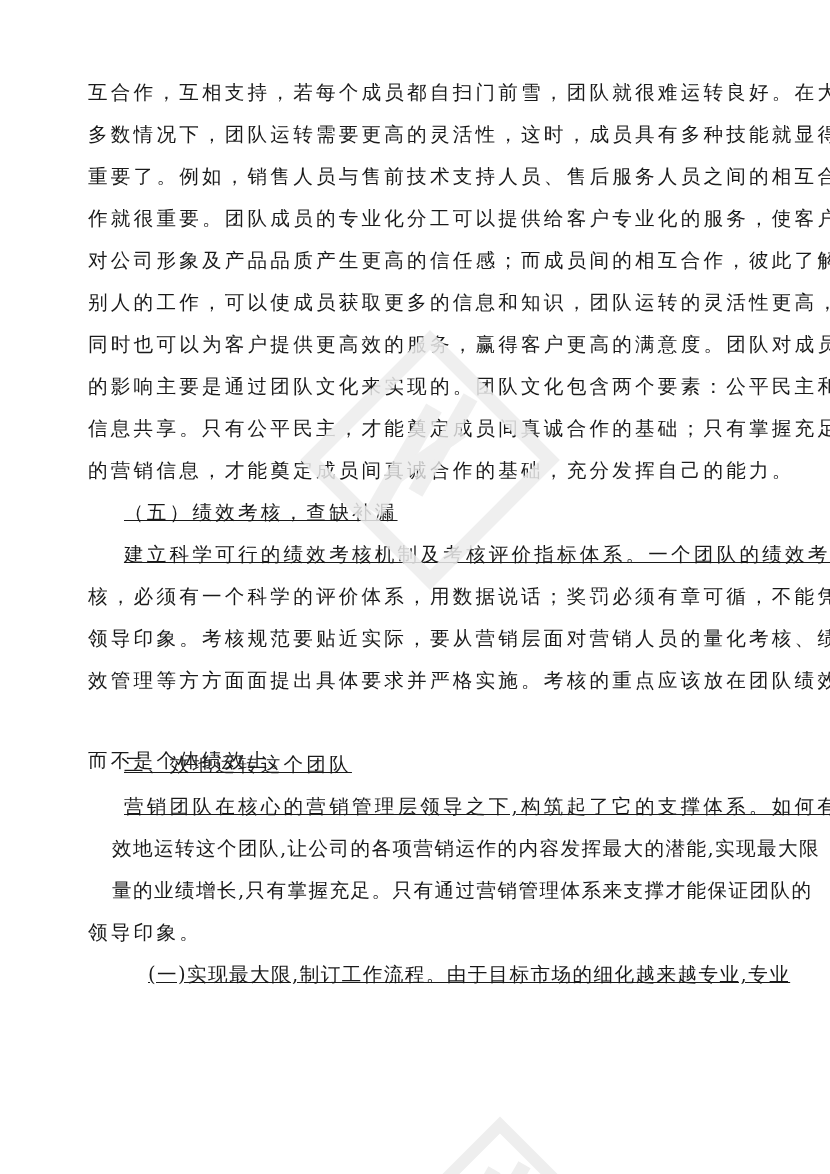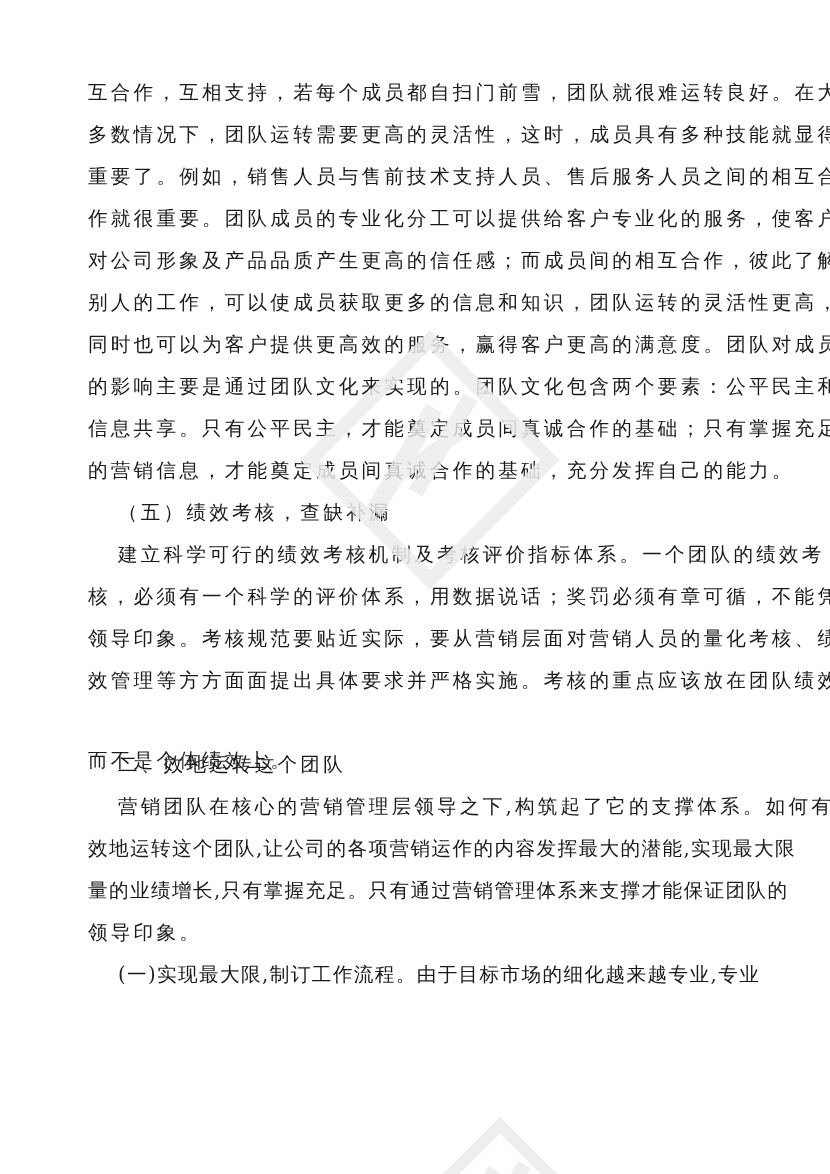--- a/index.html
+++ b/index.html
@@ -24,24 +24,26 @@
     .line {
       position: absolute;
       left: 0;
       height: 30px;
       font-size: 19.6px;
       line-height: 30px;
       white-space: nowrap;
       letter-spacing: 3.2px;
     }
     .line.indent {
-      left: 30px;
+      left: 36px;
+      text-decoration: underline;
     }
     .line.tight {
       letter-spacing: 1.4px;
+      margin-left: 24px;
     }
     .watermark {
       position: absolute;
       pointer-events: none;
     }
     .wm1 {
       left: 300px;
       top: 330px;
       width: 260px;
       height: 260px;

